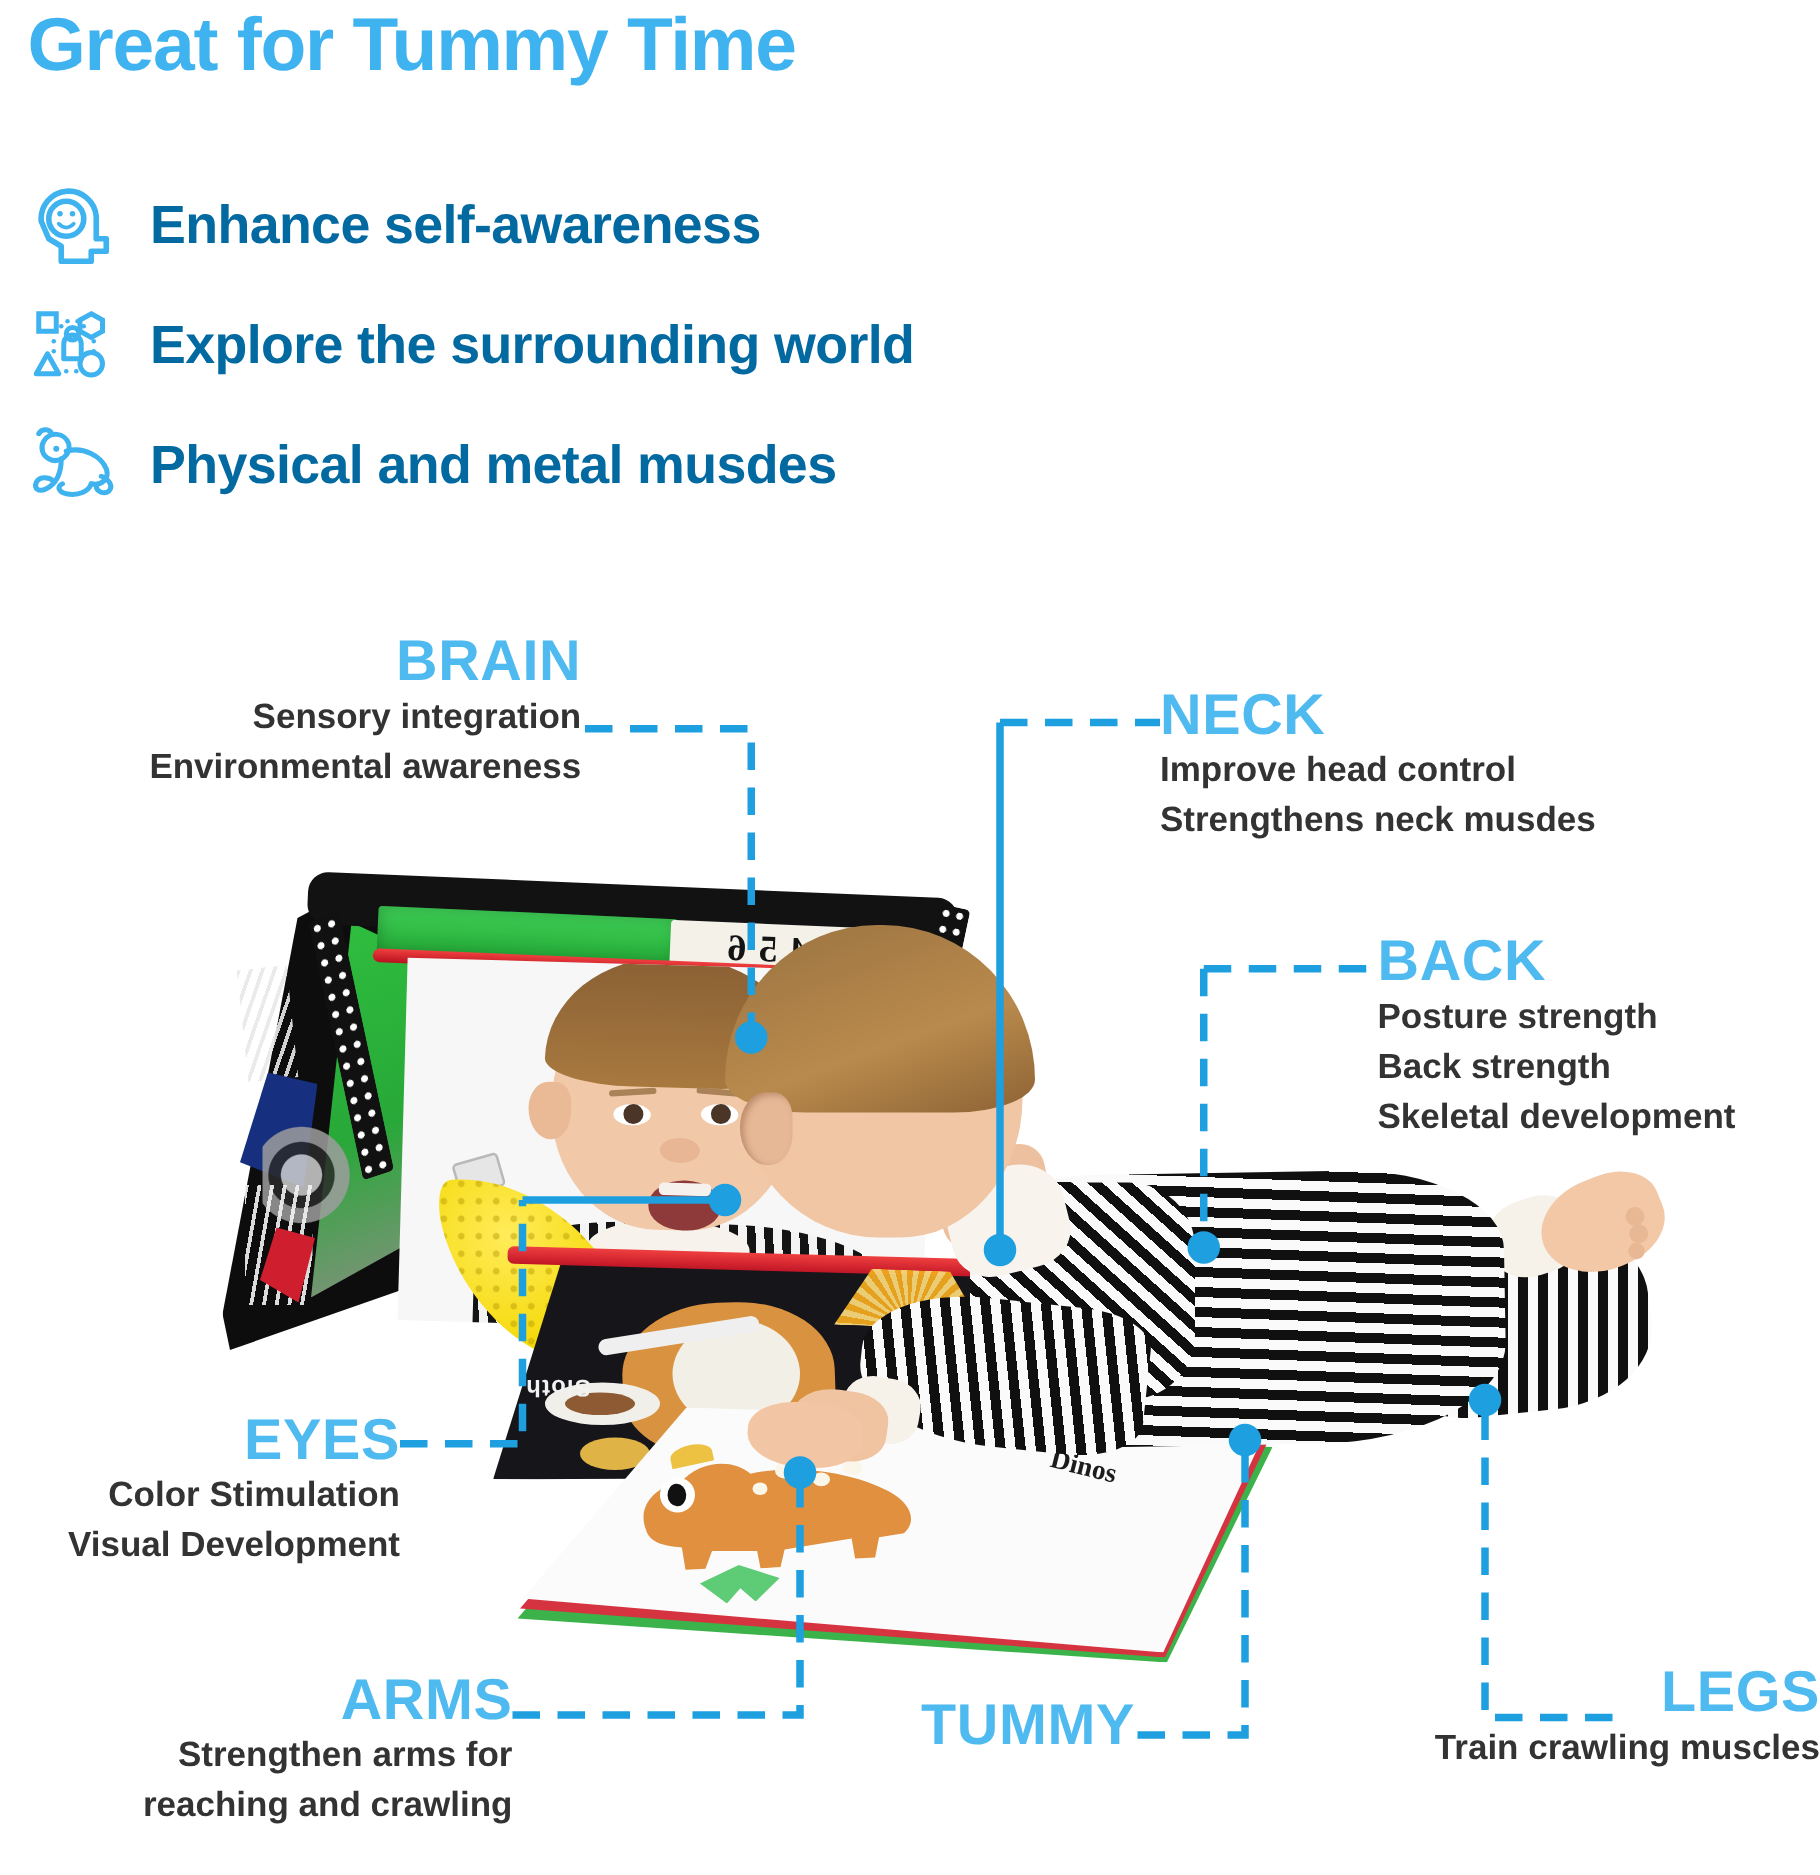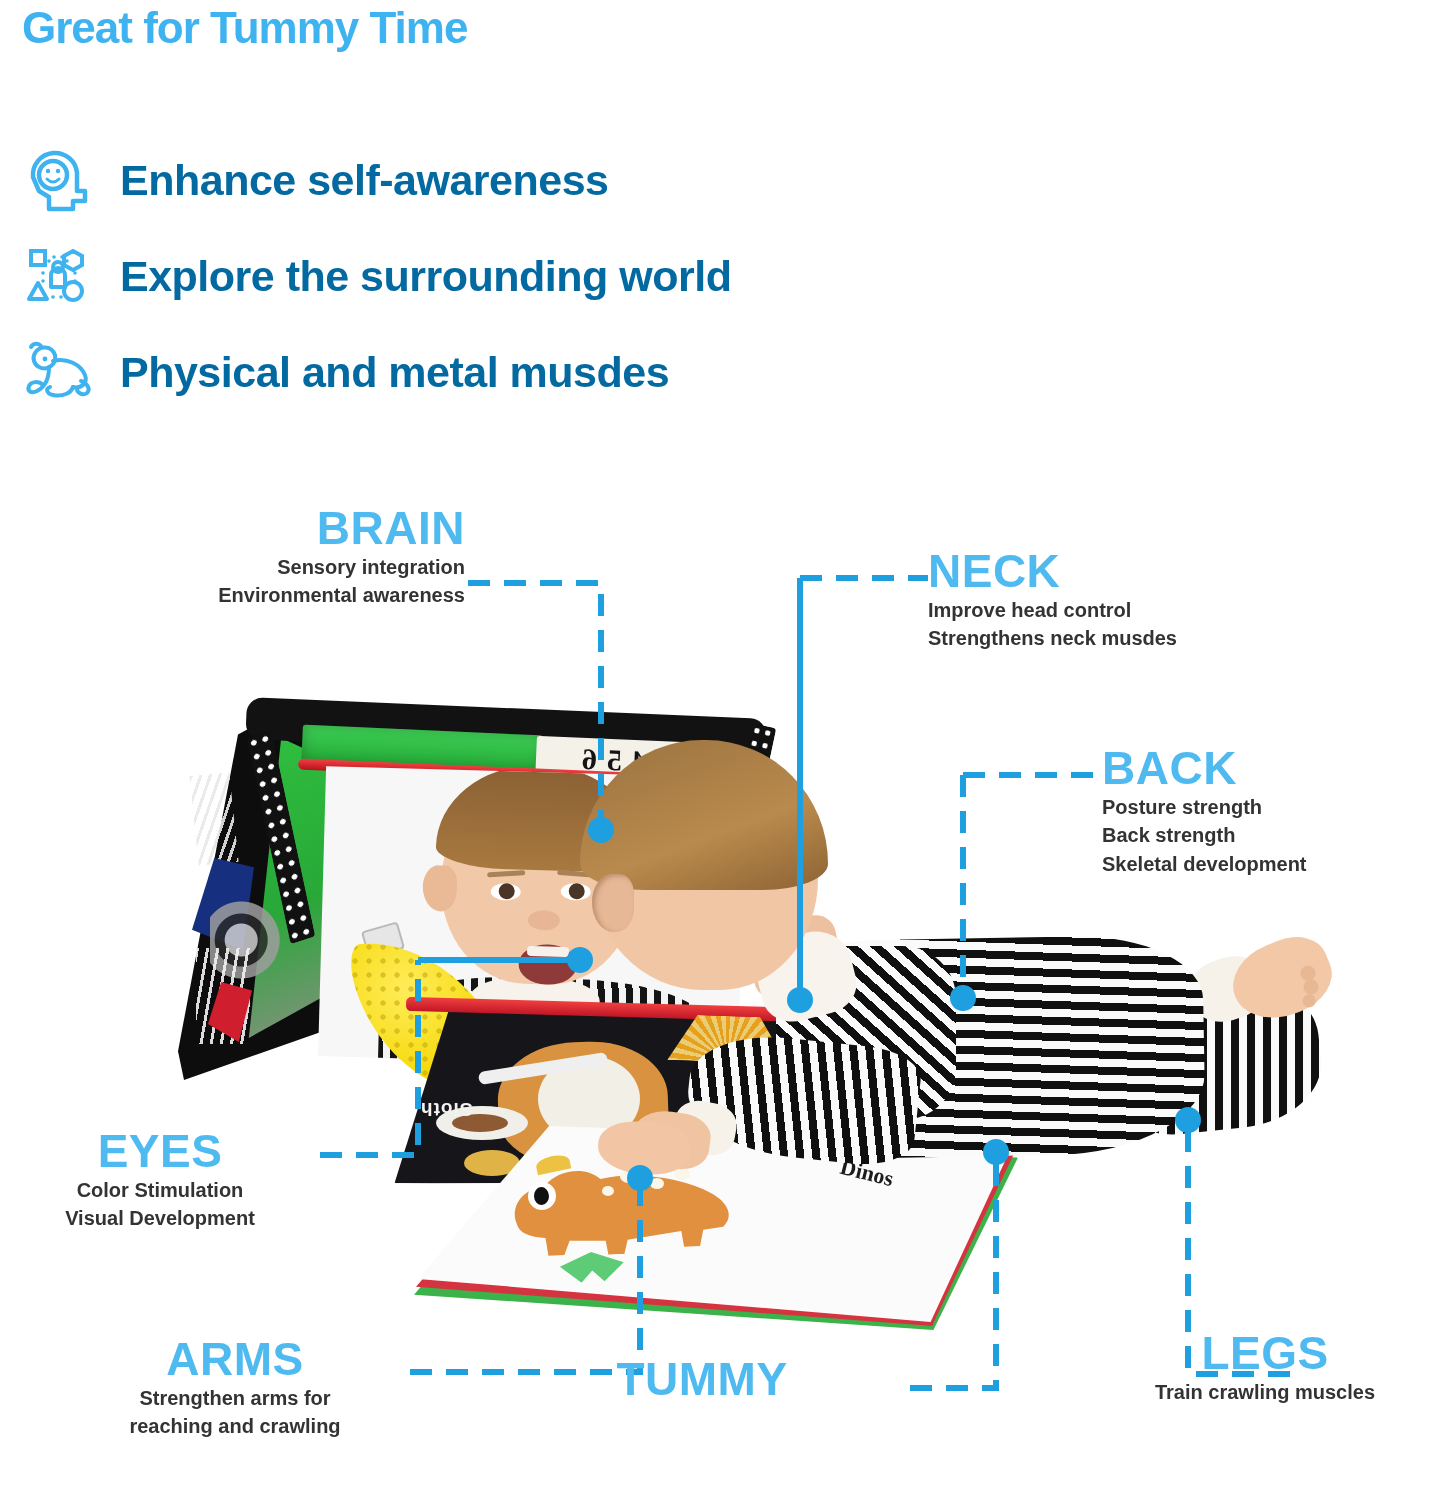--- a/index.html
+++ b/index.html
@@ -7,44 +7,44 @@
     width:1456px;height:1500px;
     background:#ffffff;
     font-family:"Liberation Sans", sans-serif;
     position:relative;overflow:hidden;
   }
   .stage{position:absolute;inset:0;}
 
   
   .headline{
     position:absolute;left:22px;top:6px;
-    font-size:44px;font-weight:bold;color:#3FB3EF;
+    font-size:60px;font-weight:bold;color:#3FB3EF;
     letter-spacing:-1px;line-height:1;white-space:nowrap;
   }
   .bullets{position:absolute;left:14px;top:132px;}
   .bullet{display:flex;align-items:center;height:96px;}
   .bullet .bicon{width:88px;height:78px;flex:0 0 88px;display:flex;align-items:center;justify-content:center;}
   .bullet .btext{
     font-size:43px;font-weight:bold;color:#0369a1;
     letter-spacing:-0.5px;white-space:nowrap;margin-left:18px;
   }
 
   
   .callout{position:absolute;}
   .callout .cap{
     font-size:46px;font-weight:bold;color:#4FBAF0;
     letter-spacing:0.5px;line-height:1;
   }
   .callout .lines{
-    font-size:20px;font-weight:bold;color:#333333;
+    font-size:28px;font-weight:bold;color:#333333;
     line-height:1.42;margin-top:2px;white-space:nowrap;
   }
   .ta-r{text-align:right;}
   .ta-l{text-align:left;}
-  .ta-c{text-align:center;}
+  .ta-c{text-align:right;}
 
   
   .wires{position:absolute;left:0;top:0;width:1456px;height:1500px;pointer-events:none;}
 
   
   .photo{position:absolute;left:150px;top:690px;width:1200px;height:640px;}
 
   
   .book-left{
     position:absolute;left:28px;top:30px;width:150px;height:360px;

